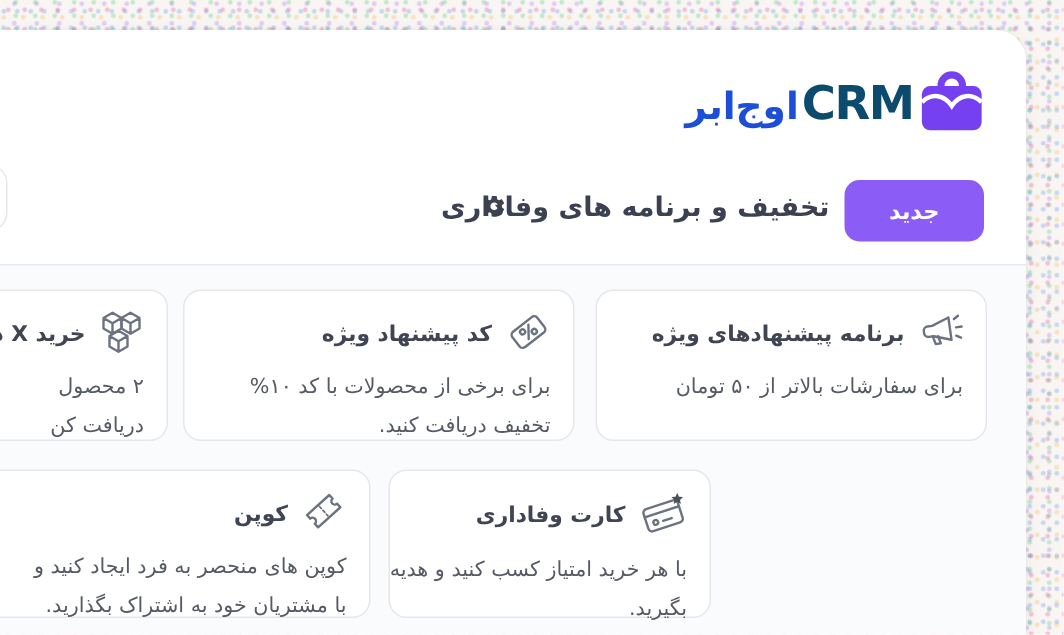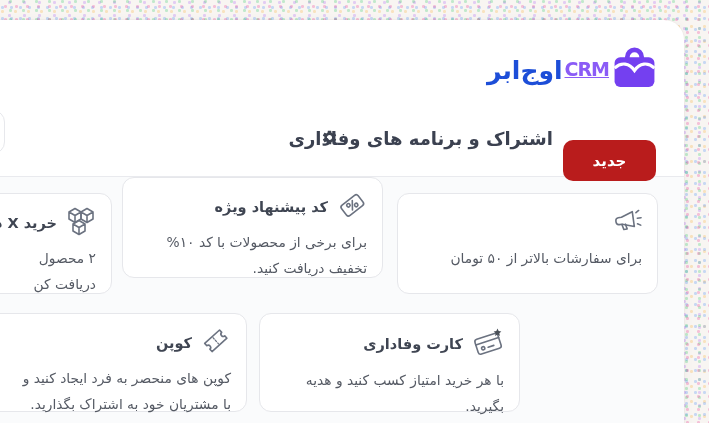--- a/index.html
+++ b/index.html
@@ -20,45 +20,45 @@
   .panel {
     position:absolute; left:-60px; top:20px; width:744px; height:440px;
     background:#fff; border-radius:20px;
     box-shadow:0 2px 12px rgba(0,0,0,.05), 0 0 0 1px rgba(0,0,0,.02);
   }
   .content-bg { position:absolute; left:-60px; top:177px; width:744px; height:263px; background:#fafbfc; }
   .divider { position:absolute; left:-60px; top:176px; width:744px; height:1px; background:#e9eaee; }
 
   .logo { position:absolute; top:45px; right:51px; height:48px; display:flex; align-items:center; gap:2px; direction:ltr; }
   .logo .fa { color:#1d4ed8; font-size:25px; font-weight:800; letter-spacing:-.5px; padding-top:3px; }
-  .logo .en { color:#8b5cf6; font-size:19px; font-weight:800; letter-spacing:-1px;text-decoration:underline; }
+  .logo .en { color:#0c4a6e; font-size:31px; font-weight:800; letter-spacing:-1px; }
 
   .cut-box { position:absolute; left:-55px; top:110px; width:60px; height:44px; background:#fff;
     border:1px solid #e7e8ec; border-radius:12px; }
 
   .gear { position:absolute; left:321px; top:129px; width:17px; height:17px; }
   .page-title { position:absolute; right:156px; top:128px; direction:rtl;
     font-size:18px; font-weight:600; color:#3b4150; white-space:nowrap; }
   .new-btn { position:absolute; left:563px; top:120px; width:93px; height:41px;
-    background:#b91c1c; border:none; border-radius:10px; color:#fff;
+    background:#8b5cf6; border:none; border-radius:10px; color:#fff;
     font-family:inherit; font-size:15px; font-weight:700; cursor:pointer;
-    display:flex; align-items:center; justify-content:center;margin-top:20px; }
+    display:flex; align-items:center; justify-content:center; }
 
   .card { position:absolute; background:#fff; border:1px solid #e6e7eb; border-radius:12px;
     padding:12px 15px; direction:rtl; }
   .card-head { display:flex; align-items:center; gap:9px; margin-bottom:5px; }
   .card-title { font-size:14.5px; font-weight:700; color:#3f4552; white-space:nowrap; }
   .card-body { font-size:13.8px; color:#555a64; line-height:26px; }
   .card-body.align-start { text-align:right; }
   .card-body div { white-space:nowrap; }
 
   .c1 { left:397px; top:193px; width:261px; height:101px; }
-  .c2 { left:122px; top:177px; width:261px; height:101px; }
+  .c2 { left:122px; top:193px; width:261px; height:101px; }
   .c3 { left:-150px; top:193px; width:262px; height:101px; }
-  .c4 { left:259px; top:313px; width:261px; height:99px; }
+  .c4 { left:259px; top:313px; width:215px; height:99px; }
   .c5 { left:-15px; top:313px; width:262px; height:99px; }
 
   .ic { flex:0 0 auto; stroke:#6b7280; fill:none; stroke-width:1.6; stroke-linecap:round; stroke-linejoin:round; }
 </style>
 </head>
 <body>
 
 <div class="panel"></div>
 <div class="content-bg"></div>
 <div class="divider"></div>
@@ -74,34 +74,35 @@
     </svg>
   </span>
 </div>
 
 <div class="cut-box"></div>
 <span class="gear">
   <svg width="17" height="17" viewBox="0 0 24 24" fill="#3e4450">
     <path d="M19.14 12.94c.04-.3.06-.61.06-.94 0-.32-.02-.64-.07-.94l2.03-1.58c.18-.14.23-.41.12-.61l-1.92-3.32c-.12-.22-.37-.29-.59-.22l-2.39.96c-.5-.38-1.03-.7-1.62-.94l-.36-2.54c-.04-.24-.24-.41-.48-.41h-3.84c-.24 0-.43.17-.47.41l-.36 2.54c-.59.24-1.13.57-1.62.94l-2.39-.96c-.22-.08-.47 0-.59.22L2.74 8.87c-.12.21-.08.47.12.61l2.03 1.58c-.05.3-.09.63-.09.94s.02.64.07.94l-2.03 1.58c-.18.14-.23.41-.12.61l1.92 3.32c.12.22.37.29.59.22l2.39-.96c.5.38 1.03.7 1.62.94l.36 2.54c.05.24.24.41.48.41h3.84c.24 0 .44-.17.47-.41l.36-2.54c.59-.24 1.13-.56 1.62-.94l2.39.96c.22.08.47 0 .59-.22l1.92-3.32c.12-.22.07-.47-.12-.61l-2.01-1.58zM12 15.6c-1.98 0-3.6-1.62-3.6-3.6s1.62-3.6 3.6-3.6 3.6 1.62 3.6 3.6-1.62 3.6-3.6 3.6z"></path>
   </svg>
 </span>
-<h1 class="page-title">اشتراک و برنامه های وفاداری</h1>
+<h1 class="page-title">تخفیف و برنامه های وفاداری</h1>
 <button class="new-btn">جدید</button>
 
 <div class="card c1">
   <div class="card-head">
     <span>
       <svg class="ic" width="30" height="30" viewBox="0 0 30 30">
         <g transform="rotate(-8 15 15)">
           <path d="M21.5 6.5 v15 l-11.5 -4 h-3.2 a2.8 2.8 0 0 1 -2.8 -2.8 v-1.4 a2.8 2.8 0 0 1 2.8 -2.8 h3.2 Z"></path>
           <path d="M9.5 17.7 l1.2 5.2 h3.4 l-1.1 -5"></path>
           <path d="M25 8 l3 -1.8 M25.6 13.7 h3.8 M25 19.2 l3 1.8"></path>
         </g>
       </svg>
     </span>
+    <span class="card-title">برنامه پیشنهادهای ویژه</span>
   </div>
   <div class="card-body">
     <div>برای سفارشات بالاتر از ۵۰ تومان</div>
   </div>
 </div>
 
 <div class="card c2">
   <div class="card-head">
     <span>
       <svg class="ic" width="30" height="30" viewBox="0 0 30 30">

